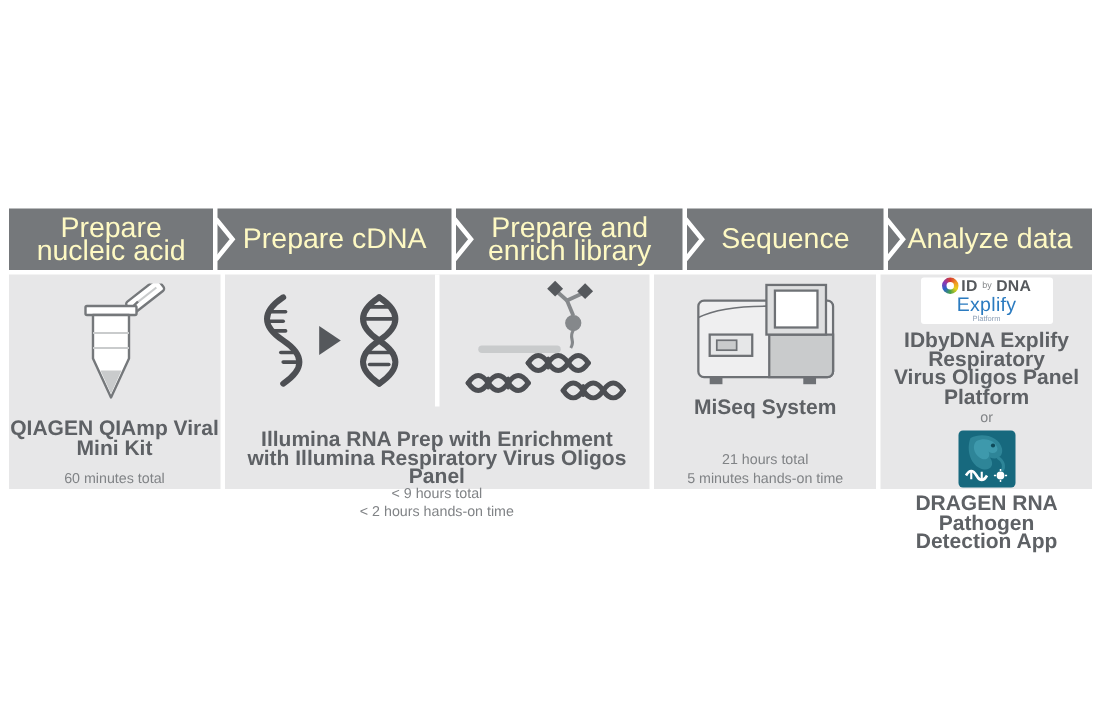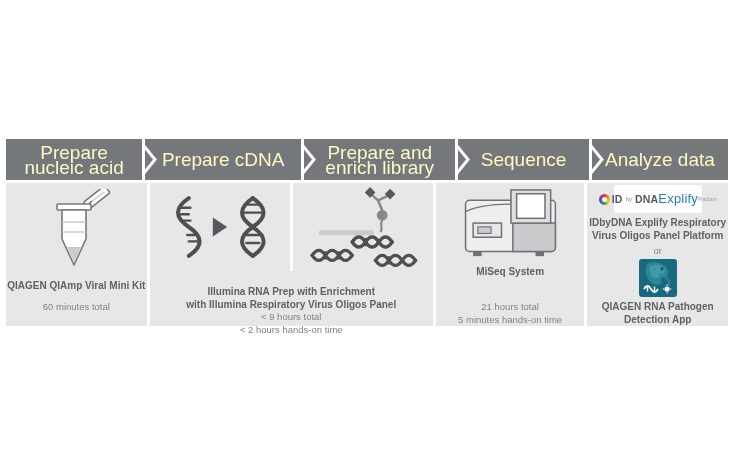--- a/index.html
+++ b/index.html
@@ -11,30 +11,30 @@
          text-align:center;font-size:19px;line-height:15px;position:relative;padding:12px 12px}
   .w1{width:143px}.w2{width:164px}.w3{width:159px}.w4{width:137px}.w5{width:143px}
   .chev{position:absolute;left:-3px;top:0;height:41px;width:16px}
   .brow{display:flex;gap:3px;margin-top:3px;height:143px;background:#fff}
   .bcell{background:#E7E7E8;display:flex;flex-direction:column;align-items:center;text-align:center}
   .b1{width:143px}.b23{width:288px}.b4{width:151px}.b5{width:143px}
   .iconbox{height:96px;display:flex;align-items:center;justify-content:center}
   .iconrow{height:88px;width:100%;display:flex;align-items:center}
   .ihalf{flex:1;display:flex;align-items:center;justify-content:center;height:100%}
   .vdiv{width:3px;height:88px;background:#ffffff;align-self:flex-start}
-  .caption{font-size:10px;font-weight:bold;color:#5E6165;line-height:13px}
+  .caption{font-size:14px;font-weight:bold;color:#5E6165;line-height:13px}
   .caption.tight{line-height:12.5px}
   .time{font-size:9.5px;color:#808386;line-height:13px}
   .time.tight{line-height:12.5px}
   .times1{margin-top:8px}
   .times4{margin-top:22px}
   .b23 .cap-block{margin-top:15px}
   
   .logo-box{margin-top:2px;width:88px;height:38px;background:#fff;border-radius:2px;
-            display:flex;flex-direction:row;align-items:center;justify-content:center}
+            display:flex;flex-direction:column;align-items:center;justify-content:center}
   .logo-row{display:flex;align-items:center;gap:2px;line-height:10px}
   .ring{width:11px;height:11px;border-radius:50%;position:relative;
         background:conic-gradient(#d63b2f,#f09521,#e8d21c,#45a147,#2b62c9,#8c37b5,#d63b2f)}
   .ring::after{content:"";position:absolute;inset:3px;background:#fff;border-radius:50%}
   .logo-id,.logo-dna{font-size:10.5px;font-weight:bold;color:#55585C;letter-spacing:.2px}
   .logo-by{font-size:6px;color:#85888B;padding:0 1px}
   .logo-explify{font-size:13px;color:#2B7BC0;font-weight:normal;line-height:14px;letter-spacing:.2px}
   .logo-platform{font-size:5px;color:#8D9FB5;line-height:6px}
   .b5 .cap-block{margin-top:4px}
   .or{font-size:9.5px;color:#808386;line-height:10px;margin-top:4px}
@@ -210,19 +210,19 @@
           <circle cx="28" cy="30" r="2.6" fill="#ffffff"></circle>
           <g stroke="#ffffff" stroke-width="1">
             <line x1="28" y1="25.6" x2="28" y2="27"></line>
               <line x1="28" y1="33" x2="28" y2="34.4"></line>
             <line x1="23.6" y1="30" x2="25" y2="30"></line>
               <line x1="31" y1="30" x2="32.4" y2="30"></line>
           </g>
         </svg>
       </div>
       <div class="cap-block">
-        <div class="caption tight">QIAGEN RNA Pathogen</div>
+        <div class="caption tight">DRAGEN RNA Pathogen</div>
         <div class="caption tight">Detection App</div>
       </div>
     </div>
 
   </div>
 </div>
 
 </body></html>

